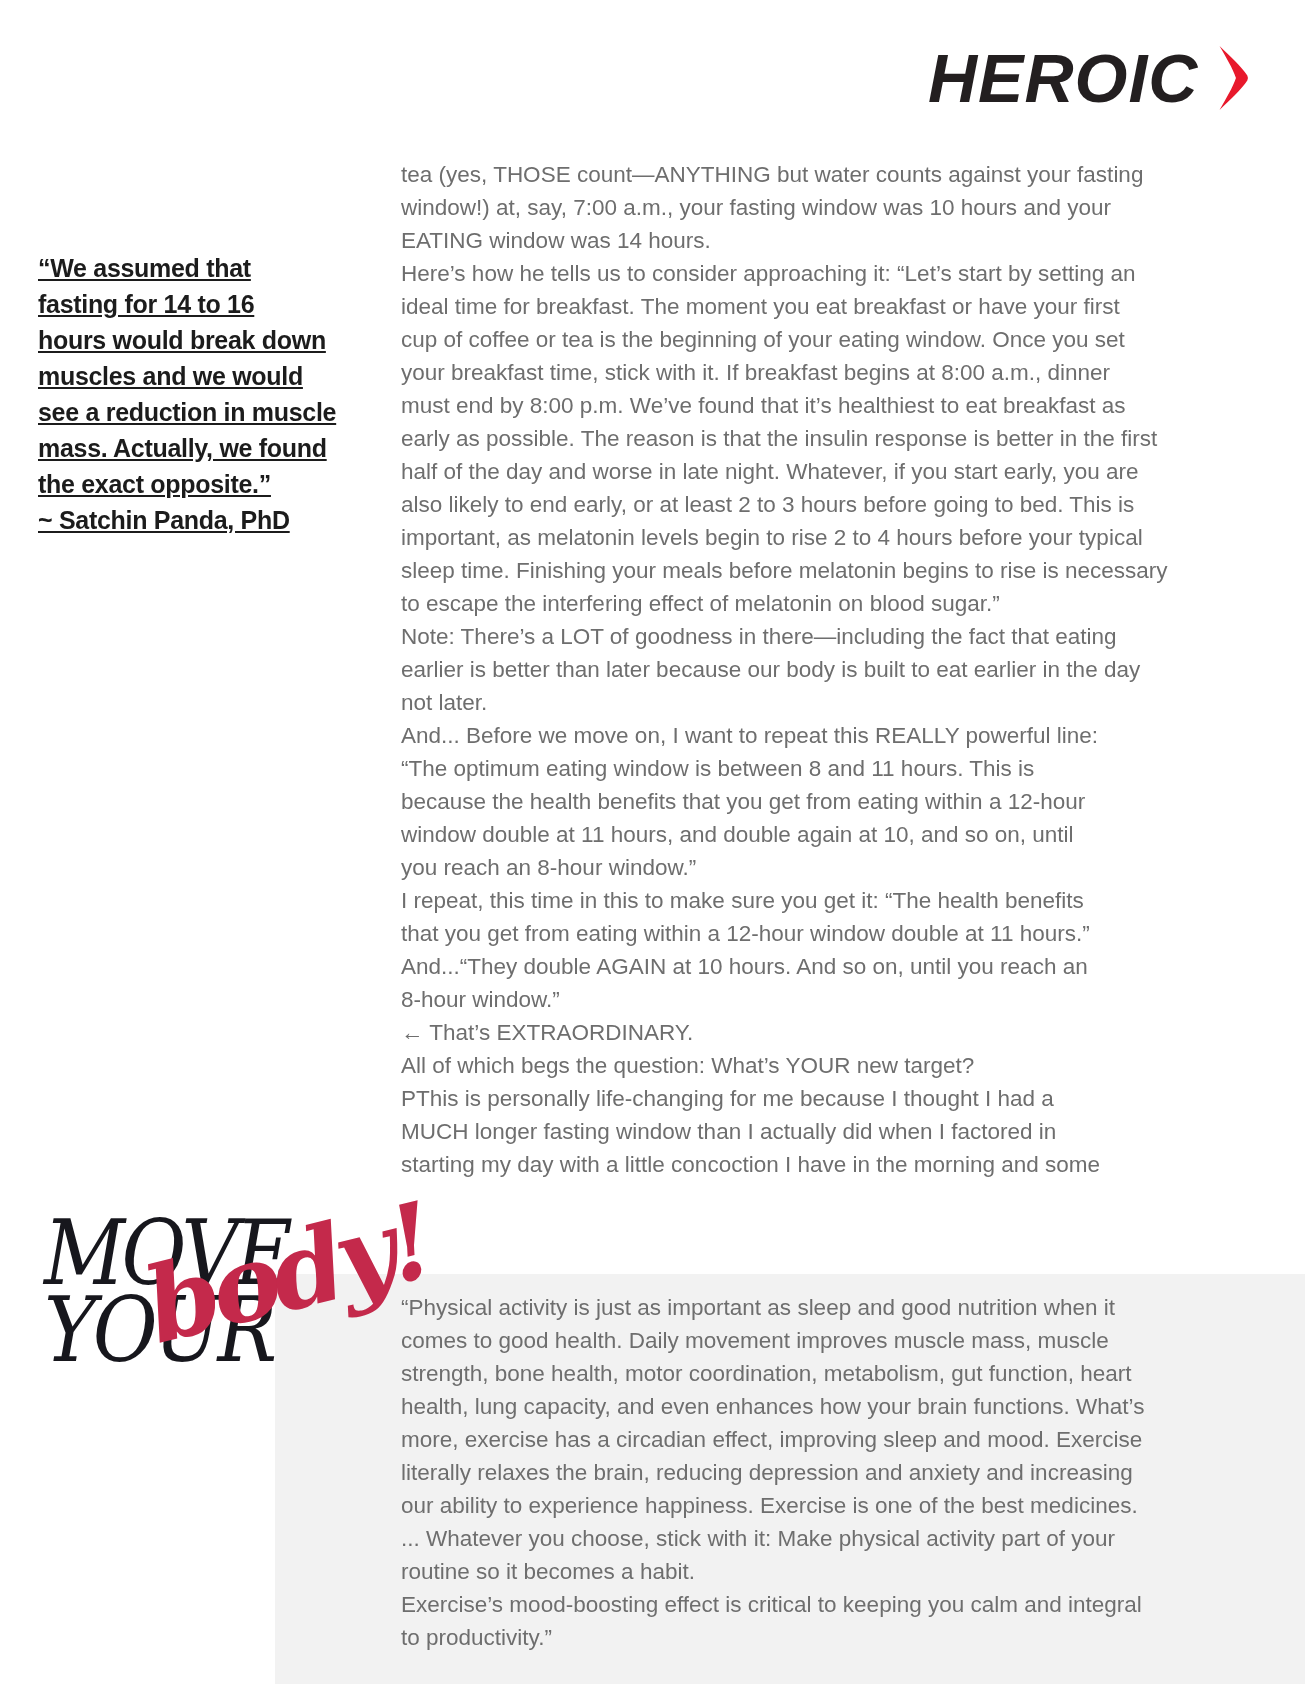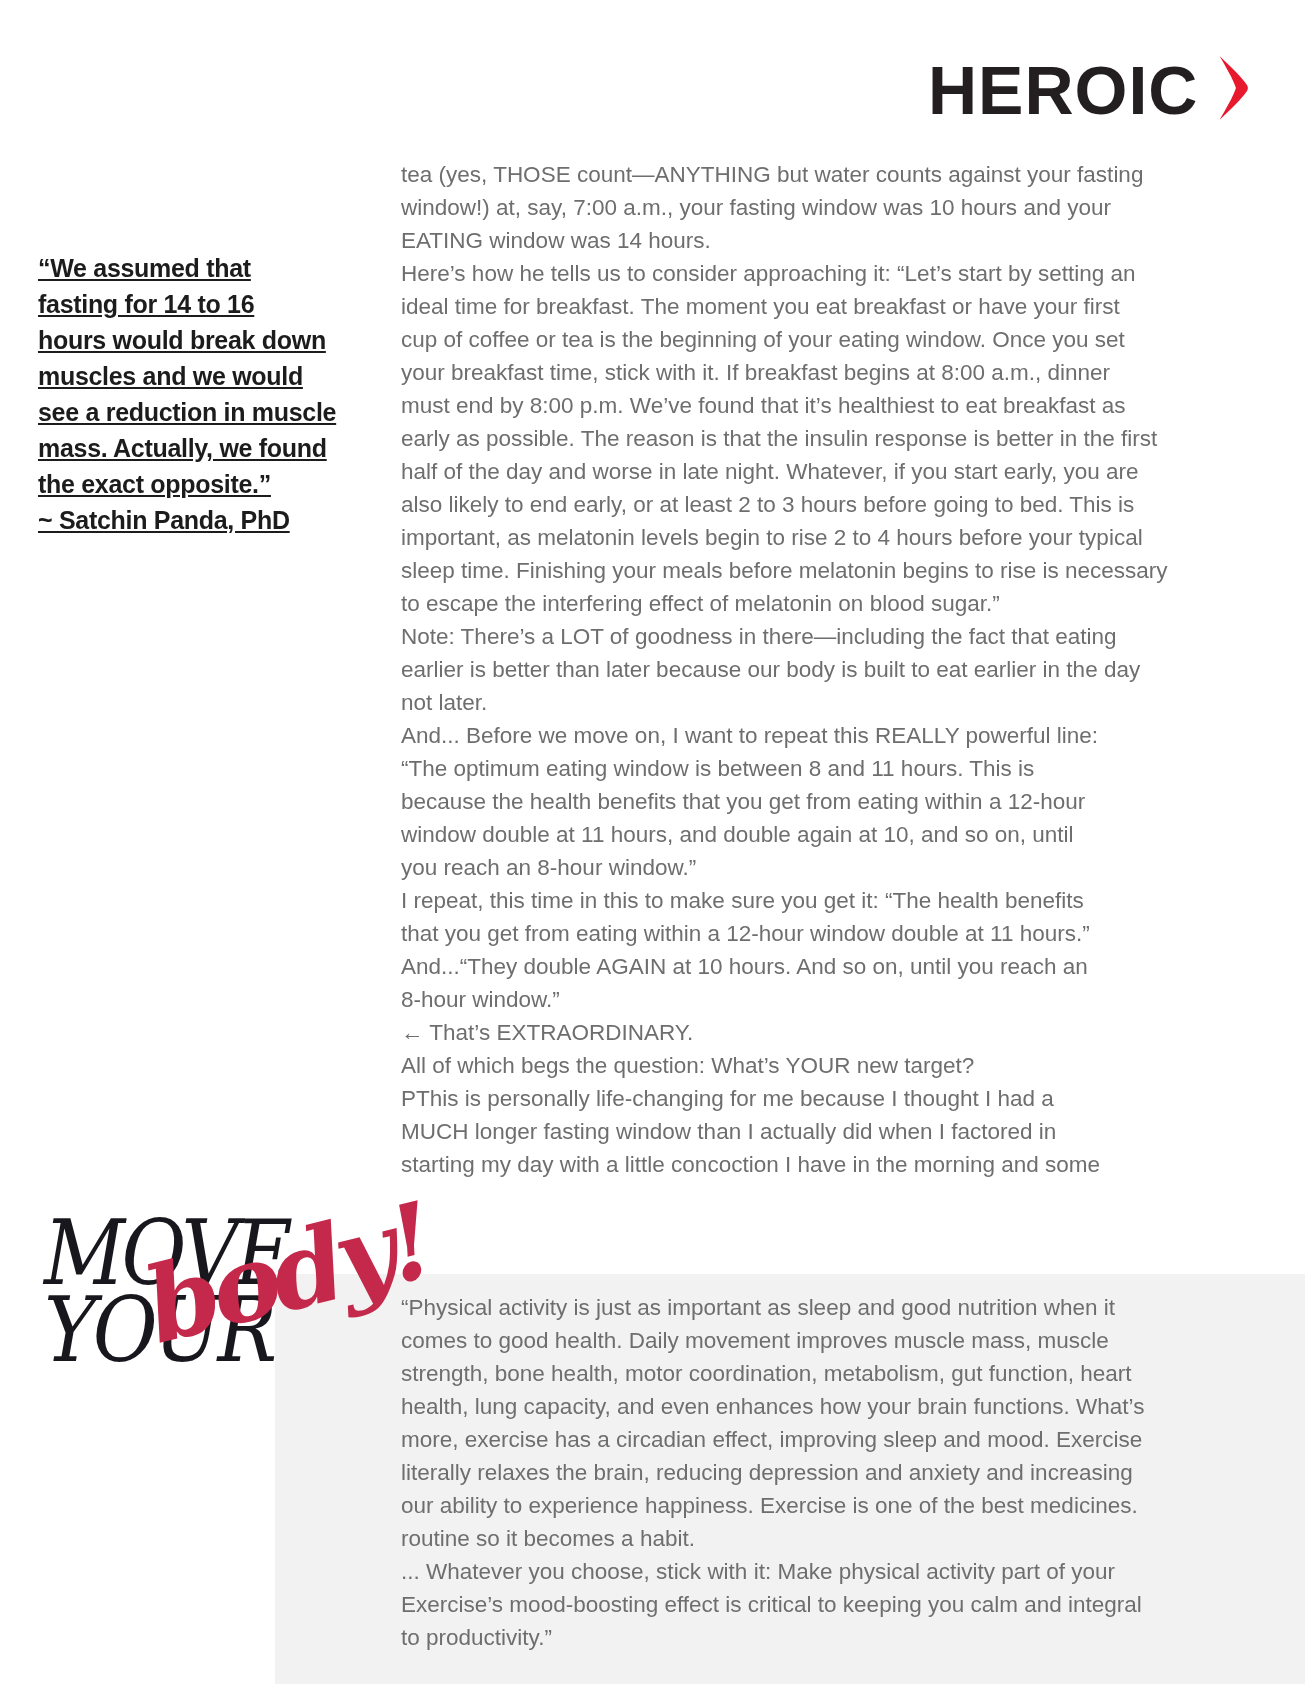--- a/index.html
+++ b/index.html
@@ -6,23 +6,24 @@
   body {
     width: 1305px; height: 1684px;
     background: #ffffff;
     position: relative;
     overflow: hidden;
     font-family: "Liberation Sans", sans-serif;
   }
 
   
   .logo {
-    position: absolute; top: 54px; left: 928px;
-    display: flex; align-items: flex-end;
+    position: absolute; top: 44px; left: 928px;
+    display: flex; align-items: flex-start;
     z-index: 2;
+    font-style: italic;
   }
   .logo-text {
     font-family: "Liberation Sans", sans-serif;
     font-weight: bold;
     font-size: 68px;
     line-height: 68px;
     letter-spacing: 1px;
   }
   .logo-arrow { display: block; margin-left: 10px; margin-top: 2px; }
 
@@ -148,22 +149,22 @@
 <div class="gray-box" style="background: rgb(242, 242, 242);"></div>
 
 <div class="exercise-text" style="color: rgb(110, 110, 110);">
     <div class="tl">“Physical activity is just as important as sleep and good nutrition when it</div>
     <div class="tl">comes to good health. Daily movement improves muscle mass, muscle</div>
     <div class="tl">strength, bone health, motor coordination, metabolism, gut function, heart</div>
     <div class="tl">health, lung capacity, and even enhances how your brain functions. What’s</div>
     <div class="tl">more, exercise has a circadian effect, improving sleep and mood. Exercise</div>
     <div class="tl">literally relaxes the brain, reducing depression and anxiety and increasing</div>
     <div class="tl">our ability to experience happiness. Exercise is one of the best medicines.</div>
+    <div class="tl">... Whatever you choose, stick with it: Make physical activity part of your</div>
     <div class="tl">routine so it becomes a habit.</div>
-    <div class="tl">... Whatever you choose, stick with it: Make physical activity part of your</div>
     <div class="tl">Exercise’s mood-boosting effect is critical to keeping you calm and integral</div>
     <div class="tl">to productivity.”</div>
   </div>
 
 <div class="move-banner">
   <div class="move-word" style="color: rgb(23, 23, 29);">MOVE</div>
   <div class="move-word" style="color: rgb(23, 23, 29);">YOUR</div>
   <div class="move-script" style="color: rgb(196, 41, 75);">body!</div>
 </div>
 

